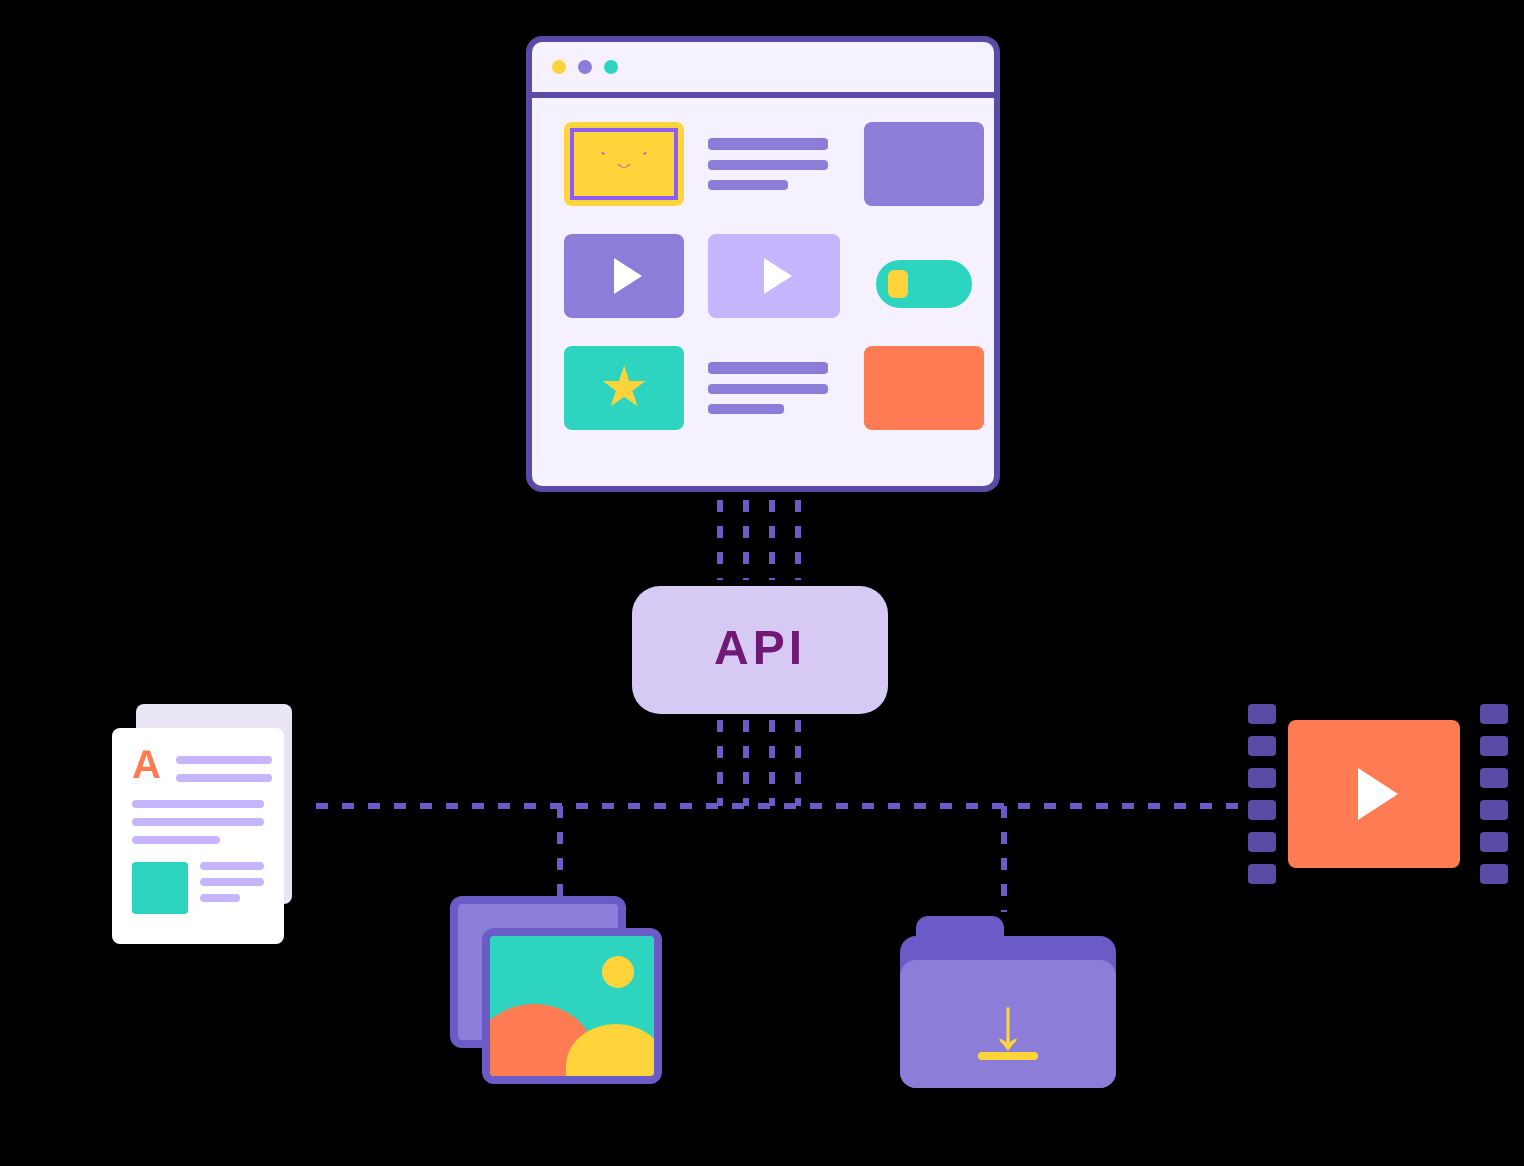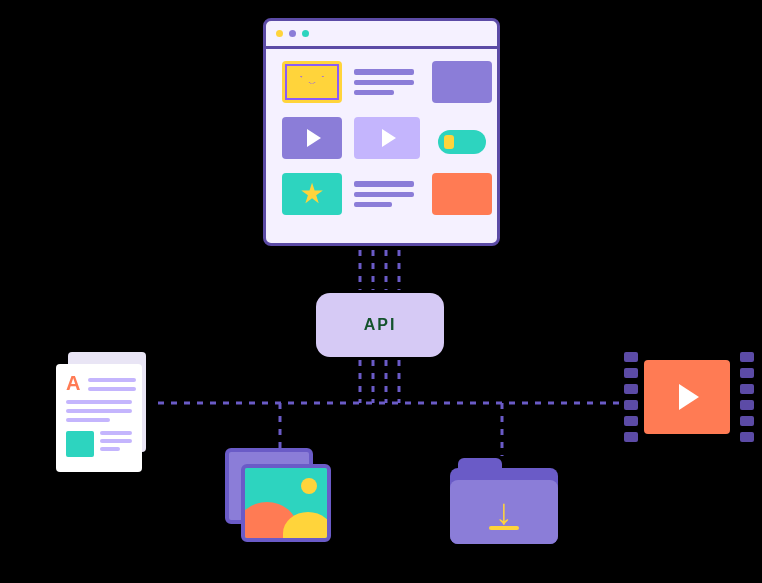--- a/index.html
+++ b/index.html
@@ -62,23 +62,23 @@
     position: absolute;
     left: 316px;
     top: 293px;
     width: 128px;
     height: 64px;
     background: #d6caf5;
     border-radius: 14px;
     display:flex;
     align-items:center;
     justify-content:center;
-    color:#14532d;
+    color:#701a75;
     font-weight:800;
-    font-size:16px;
+    font-size:24px;
     letter-spacing:2px;
   }
   
   svg.connectors { position:absolute; left:0; top:0; width:762px; height:583px; pointer-events:none; }
   
   .doc-node { position:absolute; left:56px; top:352px; width:100px; height:120px; }
   .doc-back { position:absolute; left:12px; top:0; width:78px; height:100px; background:#e9e5f5; border-radius:4px; }
   .doc-front { position:absolute; left:0; top:12px; width:86px; height:108px; background:#fff; border-radius:4px; padding:10px 10px 8px 10px; display:flex; flex-direction:column; gap:5px;}
   .doc-a { color:#ff7b54; font-weight:700; font-size:20px; position:absolute; left:10px; top:8px;}
   .doc-lines { margin-top:4px; display:flex; flex-direction:column; gap:5px;}

